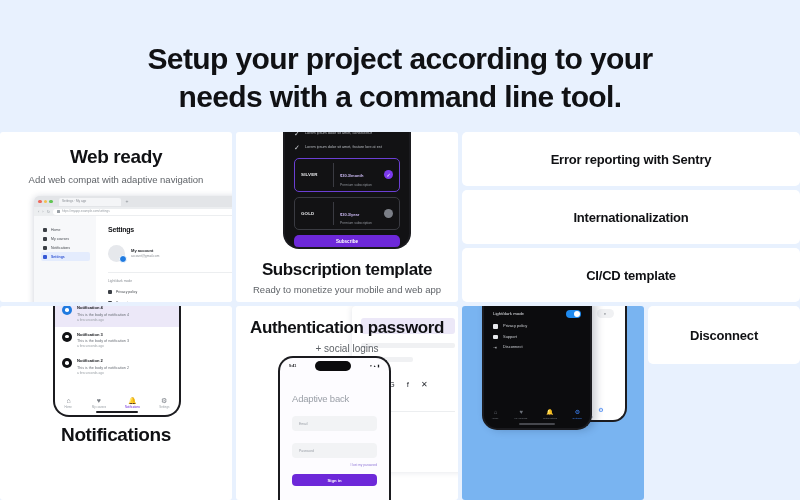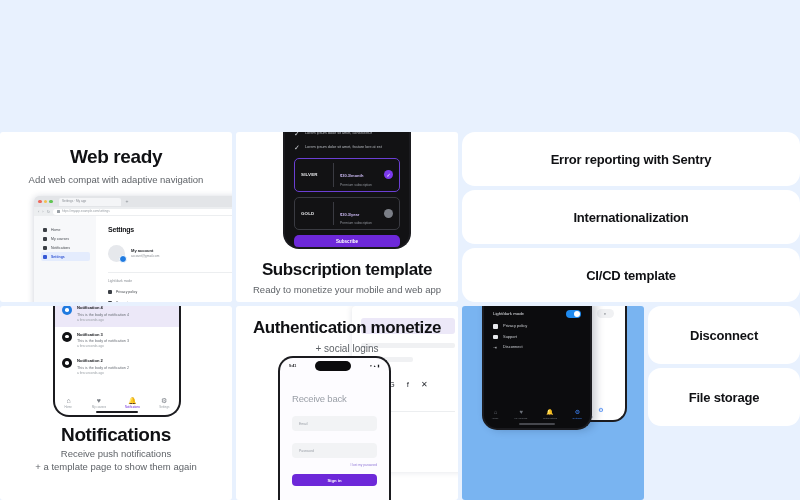--- a/index.html
+++ b/index.html
@@ -34,21 +34,21 @@
   }
 
   
   #card-web       { left: 0px;   top: 0px;   width: 232px; height: 170px; }
   #card-sub       { left: 236px; top: 0px;   width: 222px; height: 170px; }
   #card-notif     { left: 0px;   top: 174px; width: 232px; height: 194px; }
   #card-auth      { left: 236px; top: 174px; width: 222px; height: 194px; }
   #card-dark      { left: 462px; top: 174px; width: 182px; height: 194px; background: #79b4f1; }
 
   .pill {
-    position: absolute; background: #ffffff; border-radius: 13px;
+    position: absolute; background: #ffffff; border-radius: 5px;
     display: flex; align-items: center; justify-content: center;
     font-size: 13px; font-weight: bold; color: #101114; letter-spacing: -0.2px;
     text-align: center; padding: 0 8px;
   }
   #pill-sentry { left: 462px; top: 0px;   width: 338px; height: 54px; }
   #pill-i18n   { left: 462px; top: 58px;  width: 338px; height: 54px; }
   #pill-cicd   { left: 462px; top: 116px; width: 338px; height: 54px; }
   #pill-onb    { left: 648px; top: 174px; width: 152px; height: 58px; }
   #pill-file   { left: 648px; top: 236px; width: 152px; height: 58px; }
   #pill-adapt  { left: 648px; top: 298px; width: 152px; height: 58px; }
@@ -224,20 +224,22 @@
   .dk-tlbl { font-size: 2.3px; color: #7a7f86; transform: scale(1.1); }
   .dk-tab.active .dk-tlbl { color: #3b82f6; }
   .dk-home { position: absolute; bottom: 3px; left: 50%; transform: translateX(-50%); width: 36px; height: 2px; background: #46474d; border-radius: 2px; }
 </style>
 </head>
 <body>
 
 <div class="page">
 
   <div class="headline">
+    <span>Setup your project according to your</span>
+    <span class="l2">needs with a command line tool.</span>
   </div>
 
   <div class="grid">
 
     <div class="card" id="card-web">
       <div class="card-title">Web ready</div>
       <div class="card-sub">Add web compat with adaptive navigation</div>
 
       <div class="browser">
         <div class="br-bar">
@@ -385,49 +387,45 @@
             <span class="nt-tlbl">Notifications</span>
           </div>
           <div class="nt-tab">
             <span class="nt-tico">⚙</span>
             <span class="nt-tlbl">Settings</span>
           </div>
         </div>
         <div class="nt-home"></div>
       </div>
       <div class="card-title">Notifications</div>
-      <div class="card-sub">
-        <span>Receive push notifications</span><br>
-        <span>+ a template page to show them again</span>
-      </div>
     </div>
 
     <div class="card" id="card-auth">
       <div class="auth-back">
         <div class="ab-bar1"></div>
         <div class="ab-line"></div>
         <div class="ab-line s"></div>
         <div class="ab-socials">
           <span>G</span>
           <span>f</span>
           <span>✕</span>
         </div>
         <div class="ab-line2"></div>
       </div>
 
-      <div class="card-title">Authentication monetize</div>
+      <div class="card-title">Authentication password</div>
       <div class="card-sub">+ social logins</div>
 
       <div class="phone" id="phone-auth">
         <div class="ph-status">
           <span class="ph-time">9:41</span>
           <span class="ph-notch"></span>
           <span class="ph-icons">▾ ▴ ▮</span>
         </div>
-        <div class="auth-h">Receive back</div>
+        <div class="auth-h">Adaptive back</div>
         <div class="auth-field">Email</div>
         <div class="auth-field">Password</div>
         <div class="auth-lost">I lost my password</div>
         <div class="auth-btn">Sign in</div>
       </div>
     </div>
 
     <div class="card" id="card-dark">
       <div class="phone" id="phone-light">
         <div class="pl-pill">◐</div>
@@ -475,16 +473,15 @@
         </div>
         <div class="dk-home"></div>
       </div>
 
     </div>
 
     <div class="pill" id="pill-sentry">Error reporting with Sentry</div>
     <div class="pill" id="pill-i18n">Internationalization</div>
     <div class="pill" id="pill-cicd">CI/CD template</div>
     <div class="pill" id="pill-onb">Disconnect</div>
-    <div class="pill" id="pill-file">File storage</div>
 
   </div>
 </div>
 
 </body></html>

